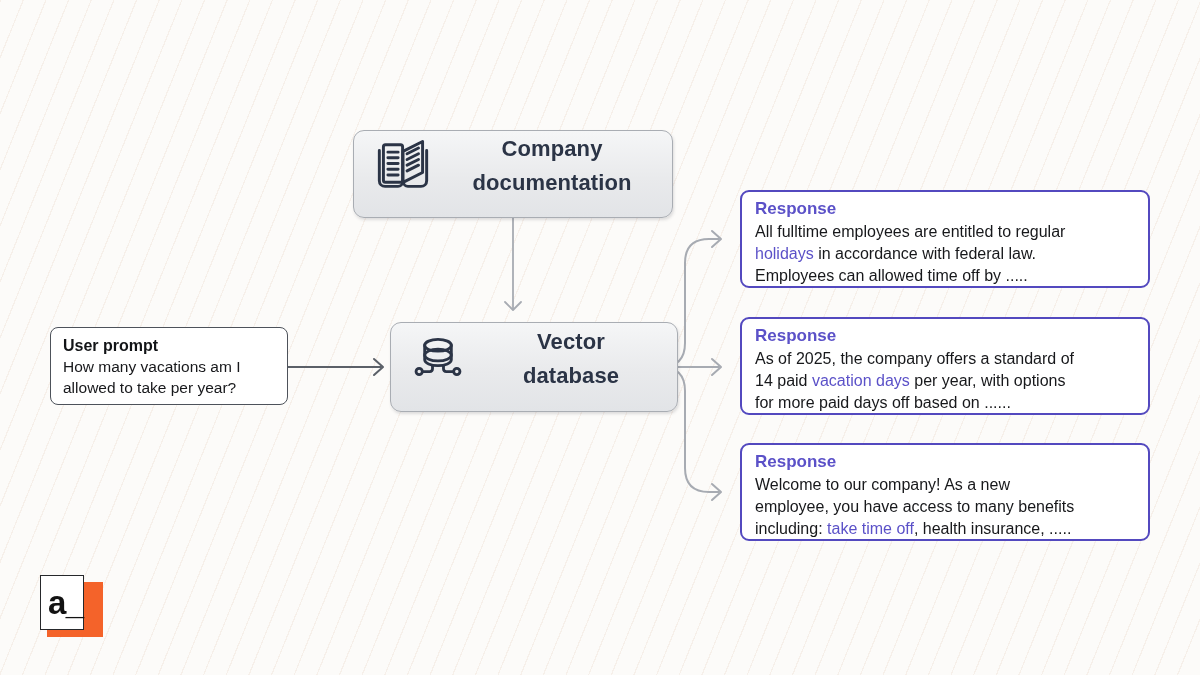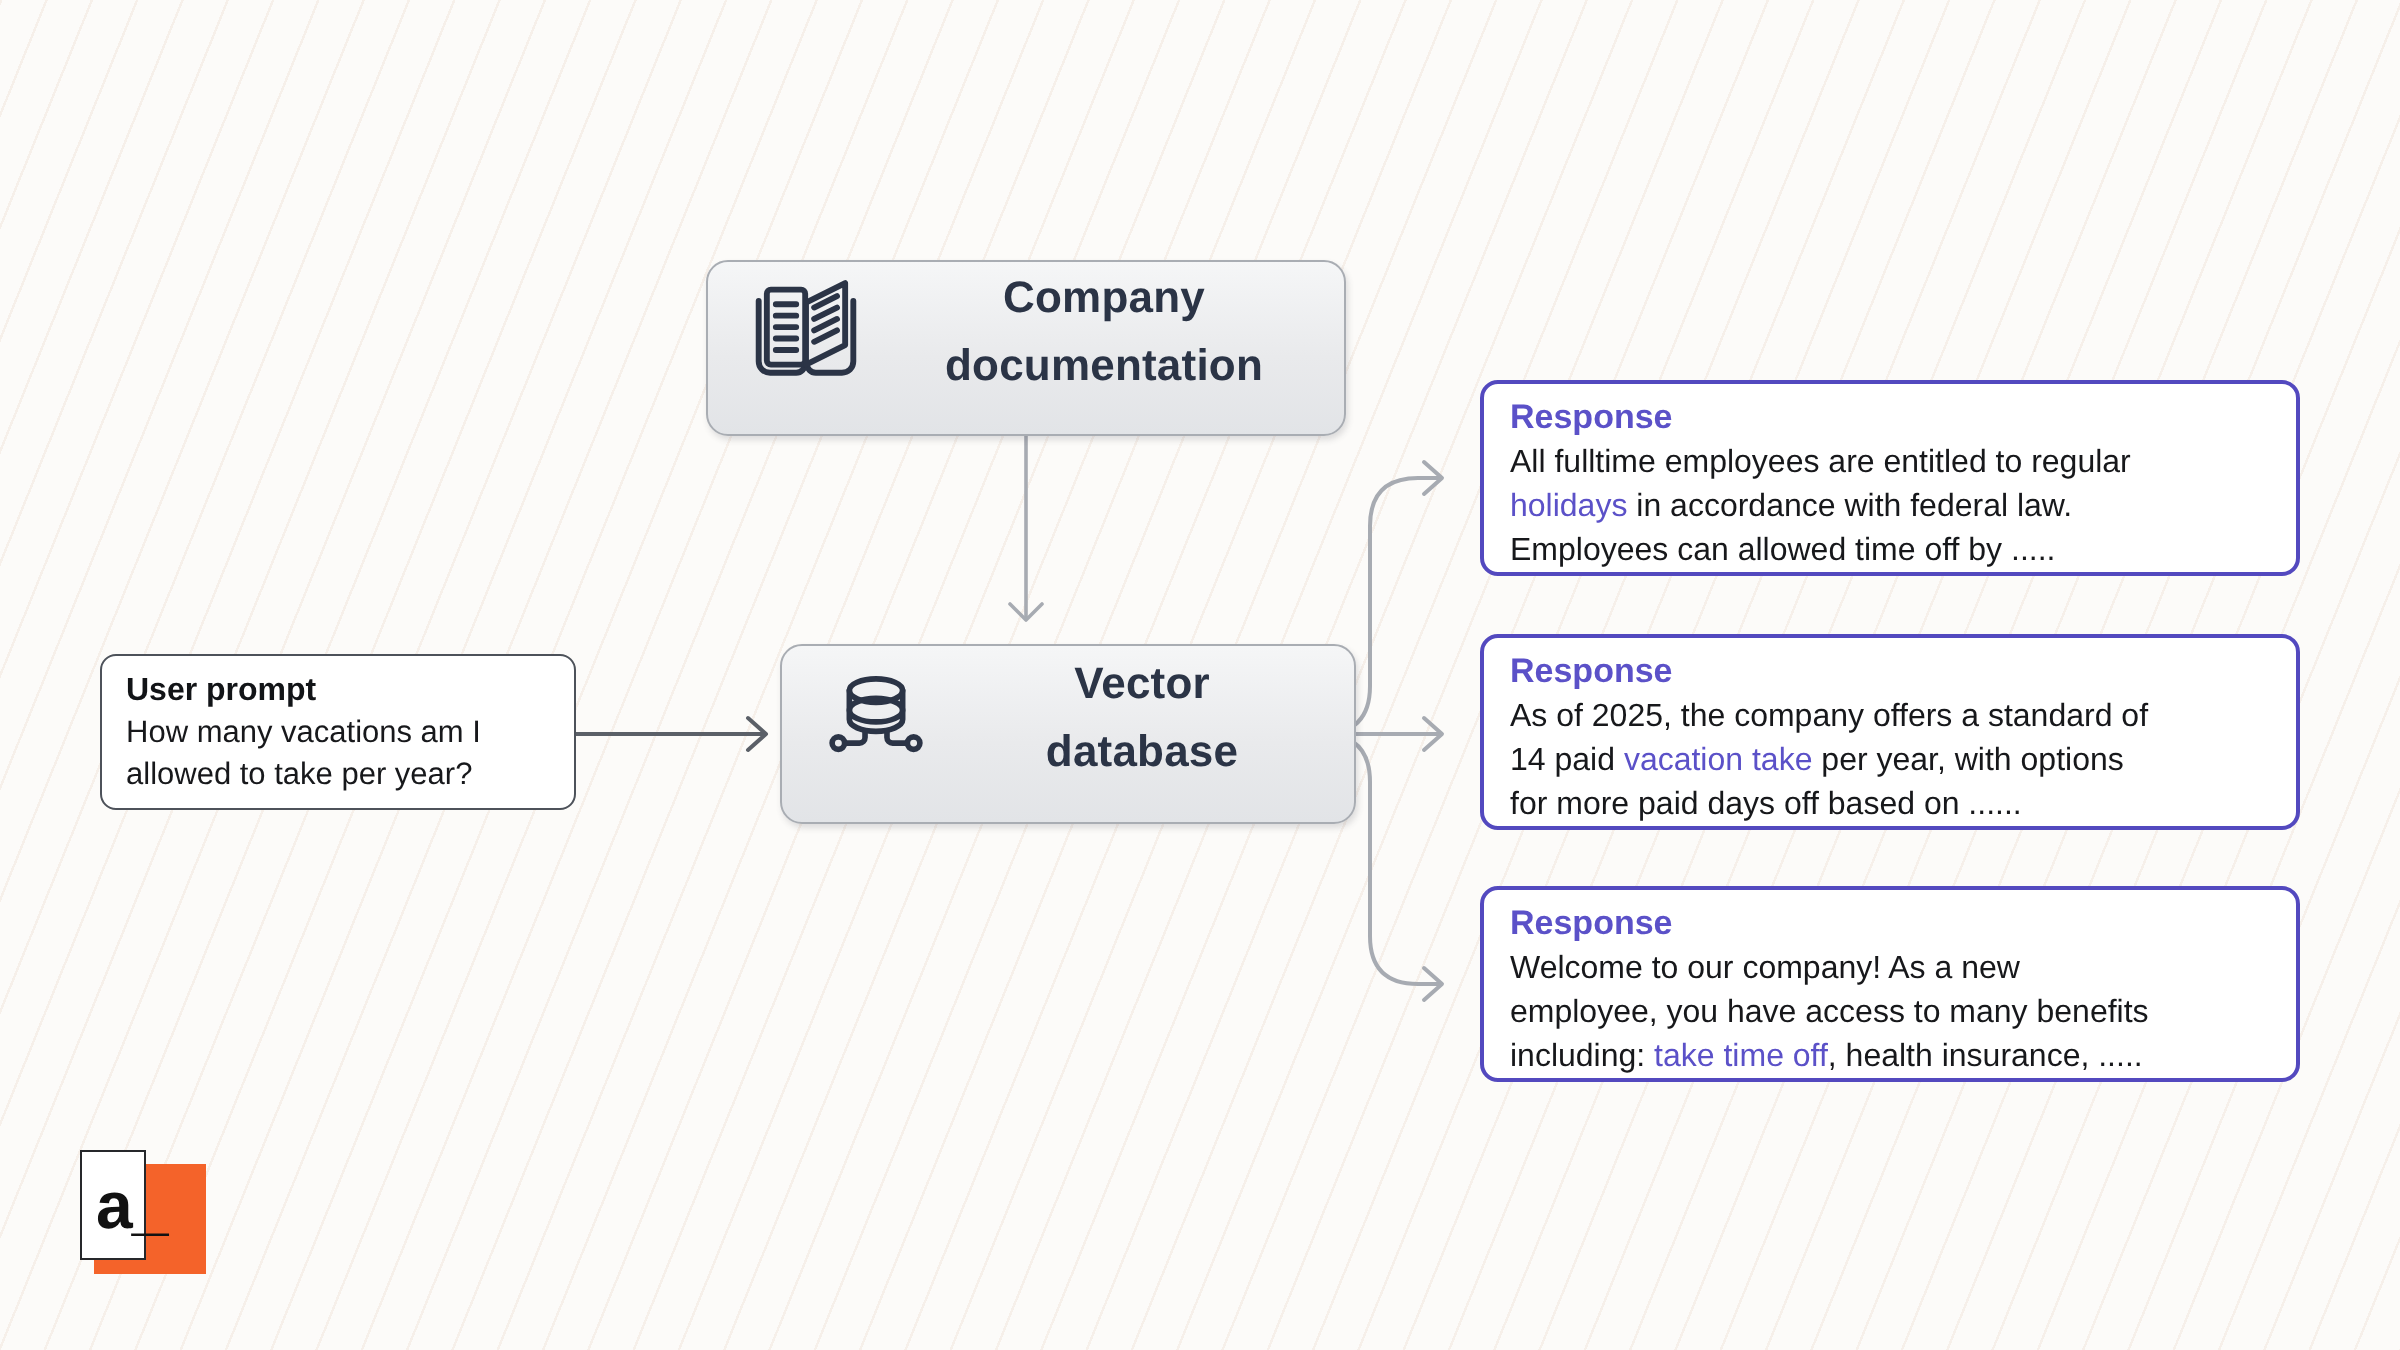--- a/index.html
+++ b/index.html
@@ -47,21 +47,21 @@
   }
   #response-1{top:190px;} #response-2{top:317px;} #response-3{top:443px;}
   .response-title{font-size:17px;font-weight:700;color:#5b51c8;line-height:21px;margin-bottom:2px;}
   .response-body{font-size:16px;color:#17181b;line-height:22px;white-space:pre-wrap;}
   .response-body .hl{color:#5b51c8;font-weight:500;text-align:center;}
 
   
   .logo{position:absolute;left:40px;top:575px;width:64px;height:64px;}
   .logo-shadow{position:absolute;left:7px;top:7px;width:56px;height:55px;background:#f4632a;}
   .logo-card{
-    position:absolute;left:0;top:0;width:33px;height:55px;box-sizing:border-box;
+    position:absolute;left:0;top:0;width:44px;height:55px;box-sizing:border-box;
     background:#ffffff;border:1.6px solid #26282b;
     display:flex;align-items:center;padding-left:7px;
     font-size:33px;font-weight:600;color:#121212;letter-spacing:-0.5px;
   }
 </style>
 </head>
 <body>
 
 <div class="canvas">
 
@@ -123,21 +123,21 @@
   <div class="response-box" id="response-1">
     <div class="response-title">Response</div>
     <div class="response-body"><span>All fulltime employees are entitled to regular
 </span><span class="hl">holidays</span><span> in accordance with federal law.
 Employees can allowed time off by .....</span></div>
   </div>
 
   <div class="response-box" id="response-2">
     <div class="response-title">Response</div>
     <div class="response-body"><span>As of 2025, the company offers a standard of
-14 paid </span><span class="hl">vacation take</span><span> per year, with options
+14 paid </span><span class="hl">vacation days</span><span> per year, with options
 for more paid days off based on ......</span></div>
   </div>
 
   <div class="response-box" id="response-3">
     <div class="response-title">Response</div>
     <div class="response-body"><span>Welcome to our company! As a new
 employee, you have access to many benefits
 including: </span><span class="hl">take time off</span><span>, health insurance, .....</span></div>
   </div>
 

